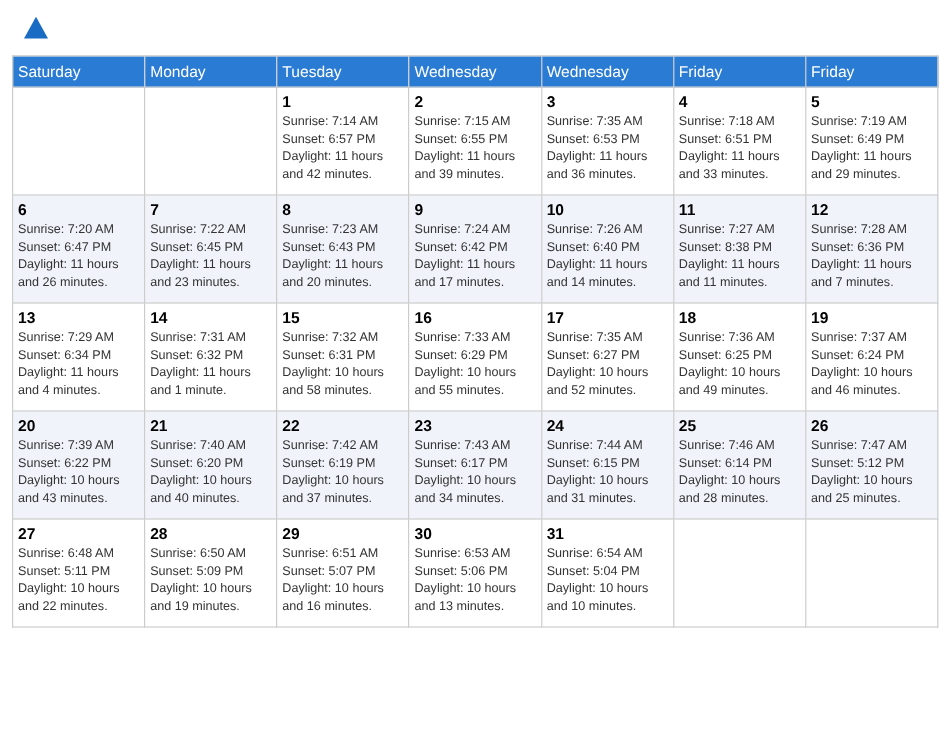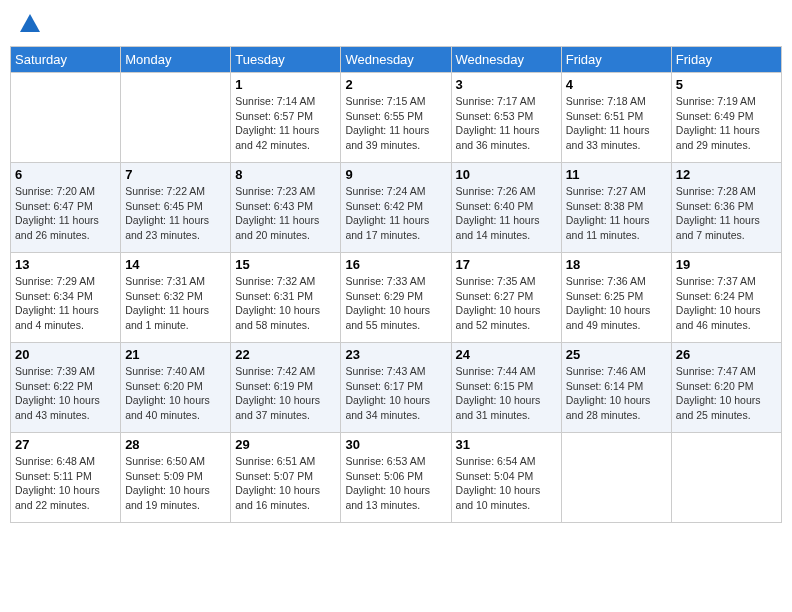--- a/index.html
+++ b/index.html
@@ -141,21 +141,21 @@
 Daylight: 11 hours and 42 minutes.</div>
         </td>
         <td>
           <span class="day-number">2</span>
           <div class="day-info">Sunrise: 7:15 AM
 Sunset: 6:55 PM
 Daylight: 11 hours and 39 minutes.</div>
         </td>
         <td>
           <span class="day-number">3</span>
-          <div class="day-info">Sunrise: 7:17 AM
+          <div class="day-info">Sunrise: 7:35 AM
 Sunset: 6:53 PM
 Daylight: 11 hours and 36 minutes.</div>
         </td>
         <td>
           <span class="day-number">4</span>
           <div class="day-info">Sunrise: 7:18 AM
 Sunset: 6:51 PM
 Daylight: 11 hours and 33 minutes.</div>
         </td>
         <td>
@@ -286,21 +286,21 @@
         </td>
         <td>
           <span class="day-number">25</span>
           <div class="day-info">Sunrise: 7:46 AM
 Sunset: 6:14 PM
 Daylight: 10 hours and 28 minutes.</div>
         </td>
         <td>
           <span class="day-number">26</span>
           <div class="day-info">Sunrise: 7:47 AM
-Sunset: 6:20 PM
+Sunset: 5:12 PM
 Daylight: 10 hours and 25 minutes.</div>
         </td>
       </tr>
       <tr>
         <td>
           <span class="day-number">27</span>
           <div class="day-info">Sunrise: 6:48 AM
 Sunset: 5:11 PM
 Daylight: 10 hours and 22 minutes.</div>
         </td>

